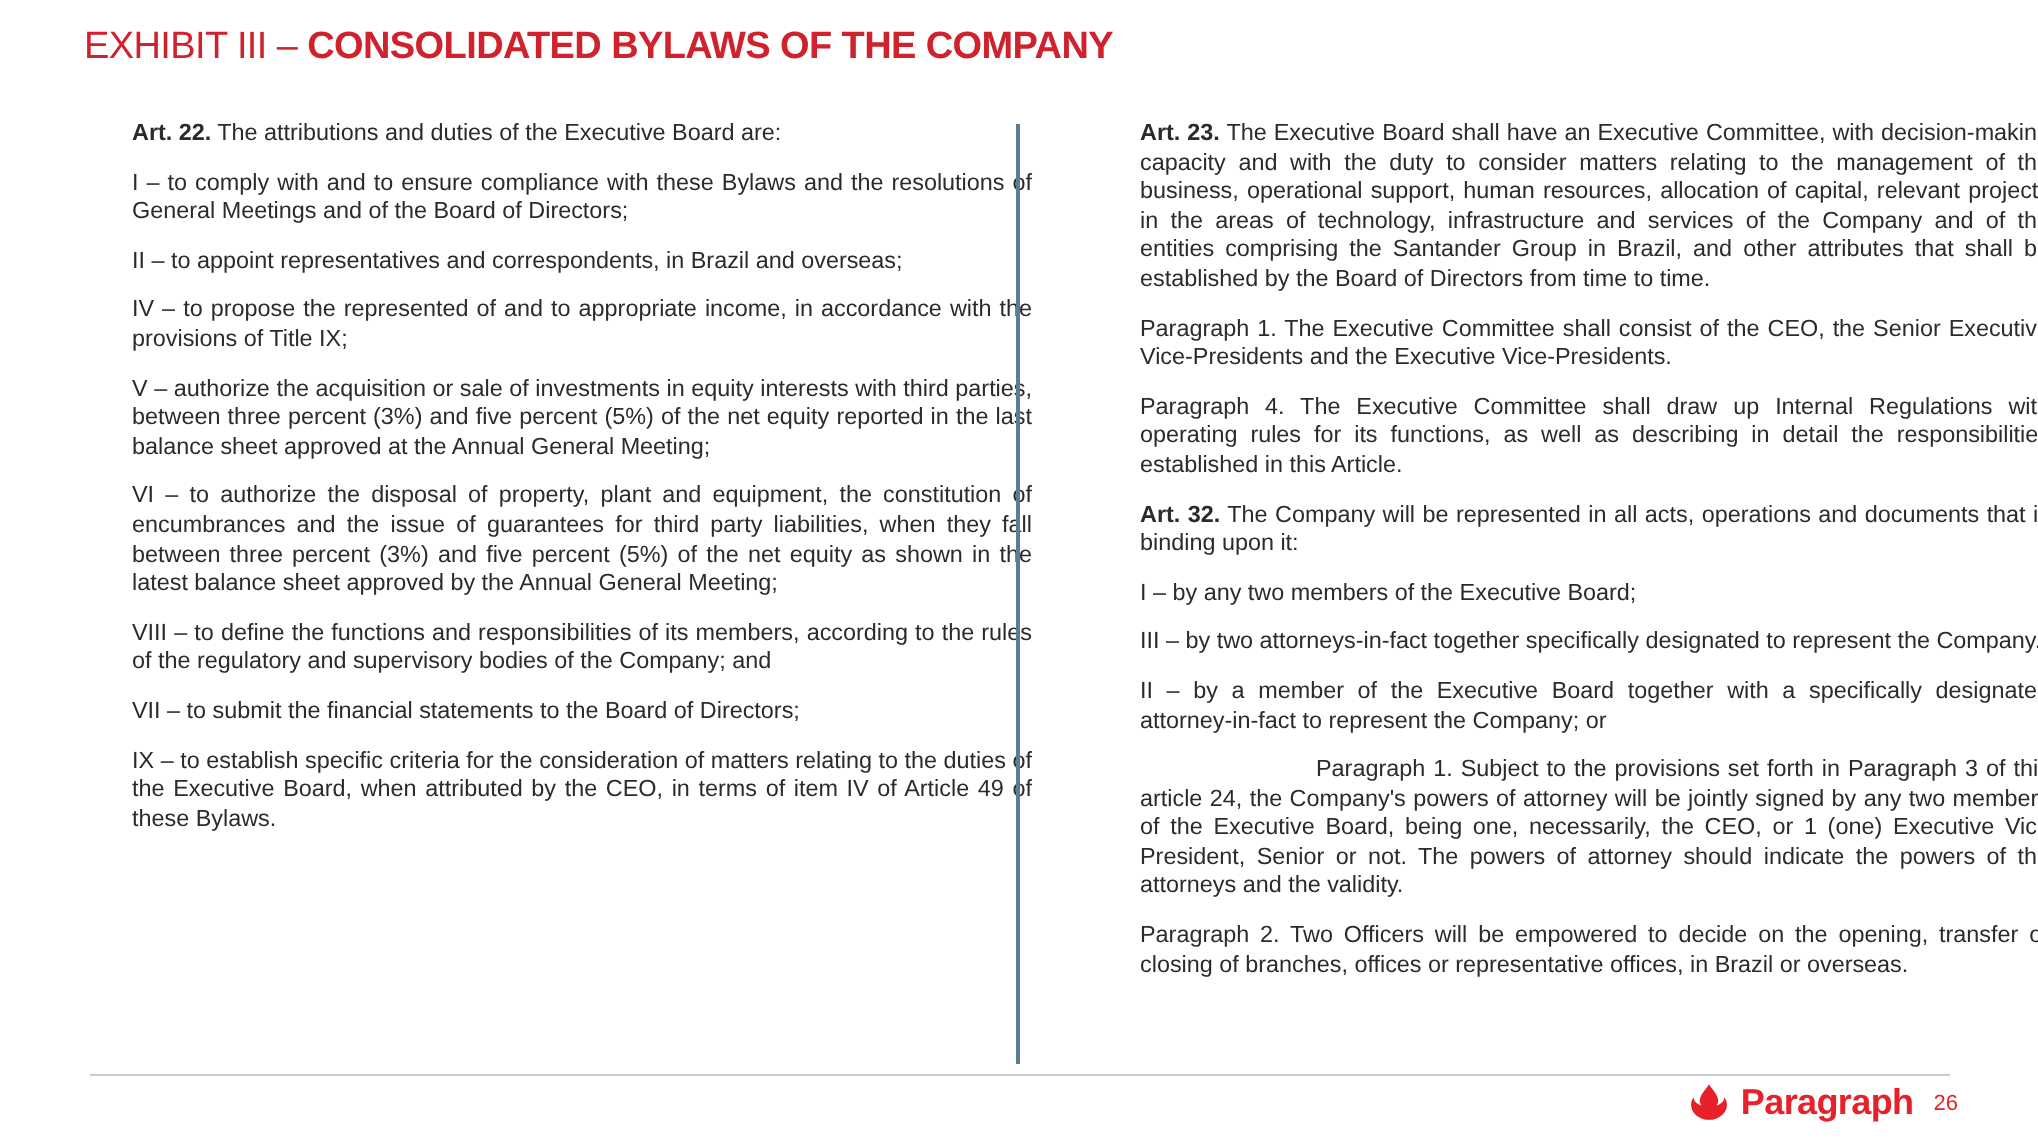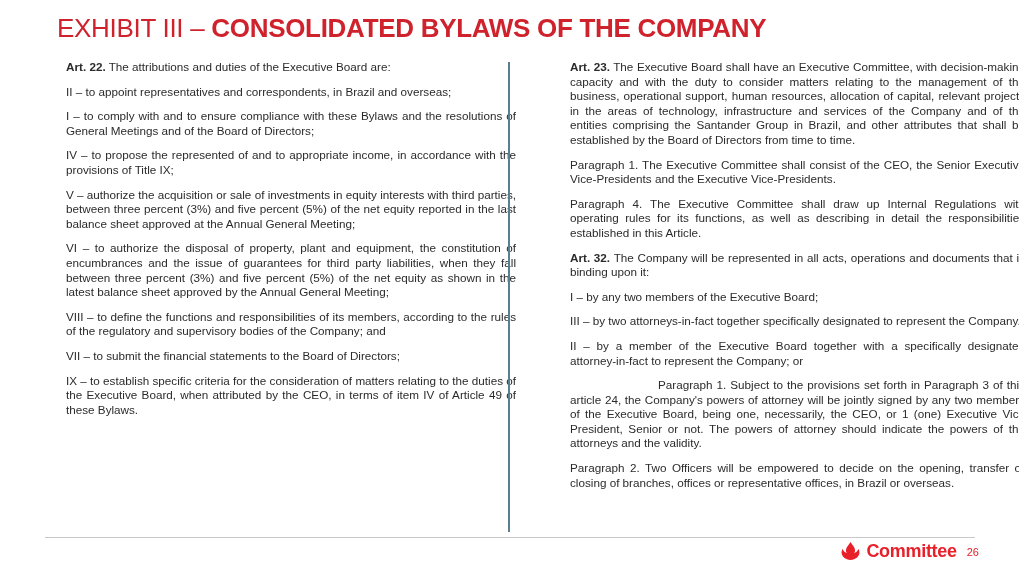--- a/index.html
+++ b/index.html
@@ -5,22 +5,22 @@
   * { margin:0; padding:0; box-sizing:border-box; }
   html,body { background:#ffffff; }
   body { font-family:"Liberation Sans","DejaVu Sans",sans-serif; }
   .slide {
     position:relative;
     width:1019px; height:573px;
     background:#ffffff;
     overflow:hidden;
   }
   .slide-title {
-    position:absolute; left:57px; top:13px;
-    font-size:26px; letter-spacing:-0.3px;
+    position:absolute; left:42px; top:13px;
+    font-size:19px; letter-spacing:-0.3px;
     color:var(--title-red,#CF222D);
     white-space:nowrap;
   }
   .slide-title .title-prefix { font-weight:400; }
   .slide-title .title-main   { font-weight:700; }
 
   .col {
     position:absolute; top:60px;
     font-size:11.7px; line-height:14.6px;
     color:var(--body-ink,#2b2b2b);
@@ -63,22 +63,22 @@
 <body>
 
 <div class="slide">
 
   <h1 class="slide-title">
     <span class="title-prefix">EXHIBIT III – </span><span class="title-main">CONSOLIDATED BYLAWS OF THE COMPANY</span>
   </h1>
 
   <div class="col col-left">
       <p><b>Art. 22.</b> The attributions and duties of the Executive Board are:</p>
+      <p>I – to comply with and to ensure compliance with these Bylaws and the resolutions of General Meetings and of the Board of Directors;</p>
       <p>II – to appoint representatives and correspondents, in Brazil and overseas;</p>
-      <p>I – to comply with and to ensure compliance with these Bylaws and the resolutions of General Meetings and of the Board of Directors;</p>
       <p>IV – to propose the represented of and to appropriate income, in accordance with the provisions of Title IX;</p>
       <p>V – authorize the acquisition or sale of investments in equity interests with third parties, between three percent (3%) and five percent (5%) of the net equity reported in the last balance sheet approved at the Annual General Meeting;</p>
       <p>VI – to authorize the disposal of property, plant and equipment, the constitution of encumbrances and the issue of guarantees for third party liabilities, when they fall between three percent (3%) and five percent (5%) of the net equity as shown in the latest balance sheet approved by the Annual General Meeting;</p>
       <p>VIII – to define the functions and responsibilities of its members, according to the rules of the regulatory and supervisory bodies of the Company; and</p>
       <p>VII – to submit the financial statements to the Board of Directors;</p>
       <p>IX – to establish specific criteria for the consideration of matters relating to the duties of the Executive Board, when attributed by the CEO, in terms of item IV of Article 49 of these Bylaws.</p>
     </div>
 
   <div class="divider"></div>
 
@@ -94,18 +94,18 @@
       <p>Paragraph 2. Two Officers will be empowered to decide on the opening, transfer or closing of branches, offices or representative offices, in Brazil or overseas.</p>
     </div>
 
   <div class="footer-rule"></div>
 
   <div class="footer">
     <div class="brand">
       <svg class="flame" width="23" height="20" viewBox="0 0 100 86" aria-hidden="true">
         <path fill="#E8202A" d="M50 0 C58 13 70 23 70 36 C70 40 68.5 43.8 66 47 C76.5 43.5 83.5 36.5 83.5 28.5 C87 33.5 89 39 89 44.5 C89 63 71.5 77.5 50 77.5 C28.5 77.5 11 63 11 44.5 C11 39 13 33.5 16.5 28.5 C16.5 36.5 23.5 43.5 34 47 C31.5 43.8 30 40 30 36 C30 23 42 13 50 0 Z"></path>
       </svg>
-      <span class="brand-name">Committee</span>
+      <span class="brand-name">Paragraph</span>
     </div>
     <span class="page-number">26</span>
   </div>
 
 </div>
 
 </body></html>

